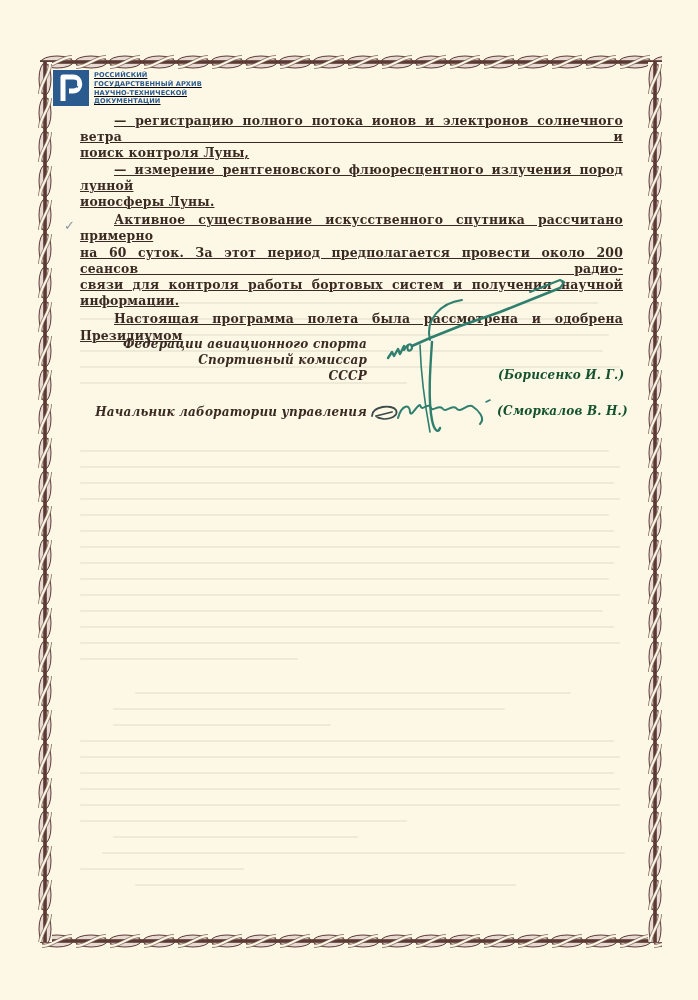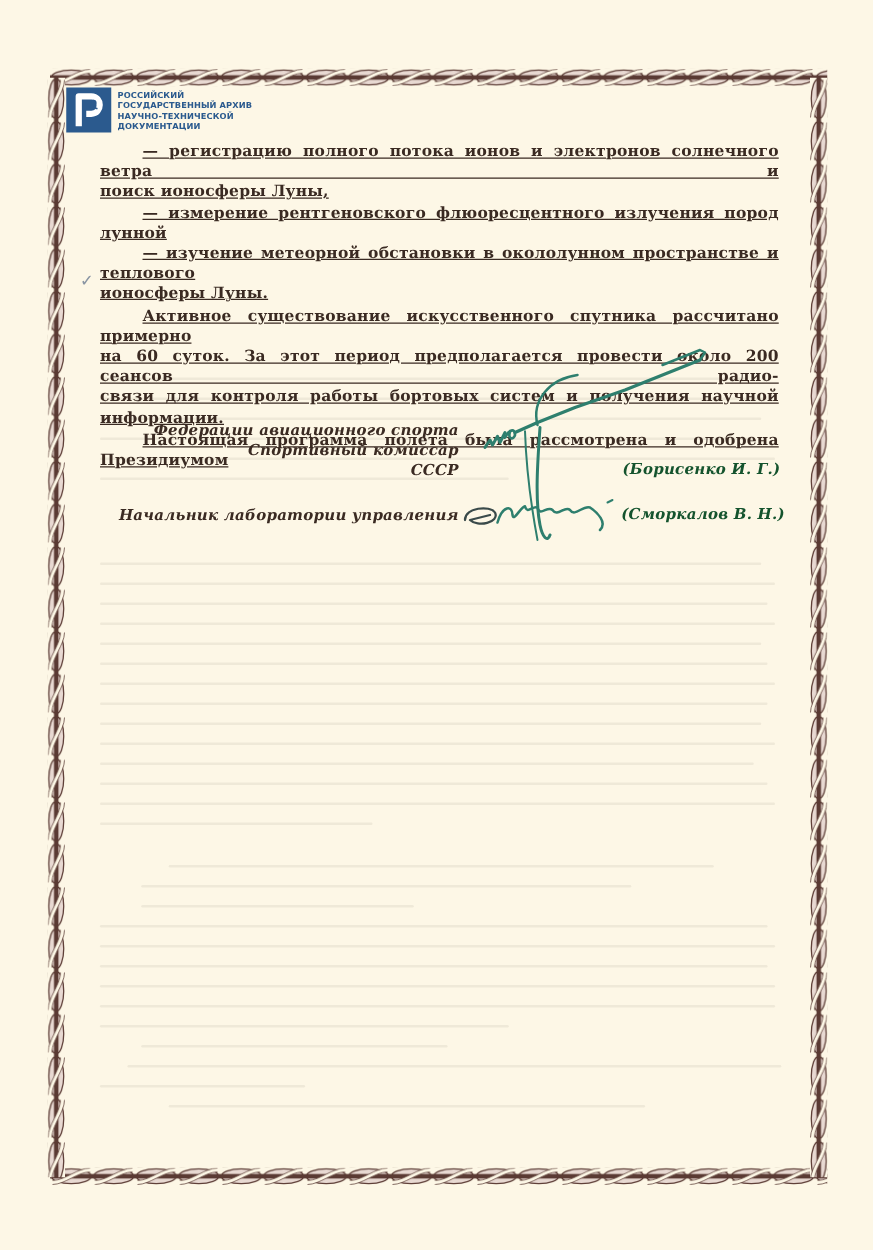--- a/index.html
+++ b/index.html
@@ -15,21 +15,21 @@
     .rope { position: absolute; }
     .rope.h { height: 14px; }
     .rope.v { width: 14px; }
     .rope svg { display: block; width: 100%; height: 100%; }
 
     
     .bleed { position: absolute; left: 80px; width: 545px; }
     .bleed .ln { height: 2px; background: rgba(150,140,120,0.13); margin-bottom: 14px; border-radius: 1px; }
 
     
-    .logo { position: absolute; left: 53px; top: 70px; display: flex; align-items: flex-end; }
+    .logo { position: absolute; left: 53px; top: 70px; display: flex; align-items: center; text-decoration: underline; }
     .logo-mark { width: 36px; height: 36px; background: #2b5a8e; position: relative; }
     .logo-mark svg { position: absolute; left: 0; top: 0; }
     .logo-text { margin-left: 5px; margin-top: 1px; font-family: "DejaVu Sans", "Liberation Sans", sans-serif; font-size: 6.6px; line-height: 8.6px; color: #2b5a8e; font-weight: bold; letter-spacing: 0.1px; }
 
     
     .text { position: absolute; left: 80px; top: 113px; width: 543px; color: #3a2a22; font-size: 12.4px; font-weight: bold; letter-spacing: 0.2px; }
     .text p { margin: 0; line-height: 16.2px; text-align: justify; text-align-last: left; text-decoration: underline; }
     .ind { display: inline-block; width: 34px; }
     .j { text-align-last: justify !important; }
 
@@ -143,23 +143,22 @@
       <div>ГОСУДАРСТВЕННЫЙ АРХИВ</div>
       <div>НАУЧНО-ТЕХНИЧЕСКОЙ</div>
       <div>ДОКУМЕНТАЦИИ</div>
     </div>
   </div>
 
   <div class="check">✓</div>
 
   <div class="text">
     <p class="j"><span class="ind"></span><span>— регистрацию полного потока ионов и электронов солнечного ветра и</span></p>
-    <p>поиск ионосферы Луны,</p>
+    <p>поиск контроля Луны,</p>
     <p class="j"><span class="ind"></span><span>— измерение рентгеновского флюоресцентного излучения пород лунной</span></p>
-    <p class="j"><span class="ind"></span><span>— изучение метеорной обстановки в окололунном пространстве и теплового</span></p>
     <p style="margin-bottom:2px;">ионосферы Луны.</p>
     <p class="j"><span class="ind"></span><span>Активное существование искусственного спутника рассчитано примерно</span></p>
     <p class="j">на 60 суток. За этот период предполагается провести около 200 сеансов радио-</p>
     <p class="j" style="margin-bottom:2px;">связи для контроля работы бортовых систем и получения научной информации.</p>
     <p class="j"><span class="ind"></span><span>Настоящая программа полета была рассмотрена и одобрена Президиумом</span></p>
   </div>
 
   <div class="sig-title" style="top:336px;">
     <div>Федерации авиационного спорта</div>
     <div>Спортивный комиссар</div>

